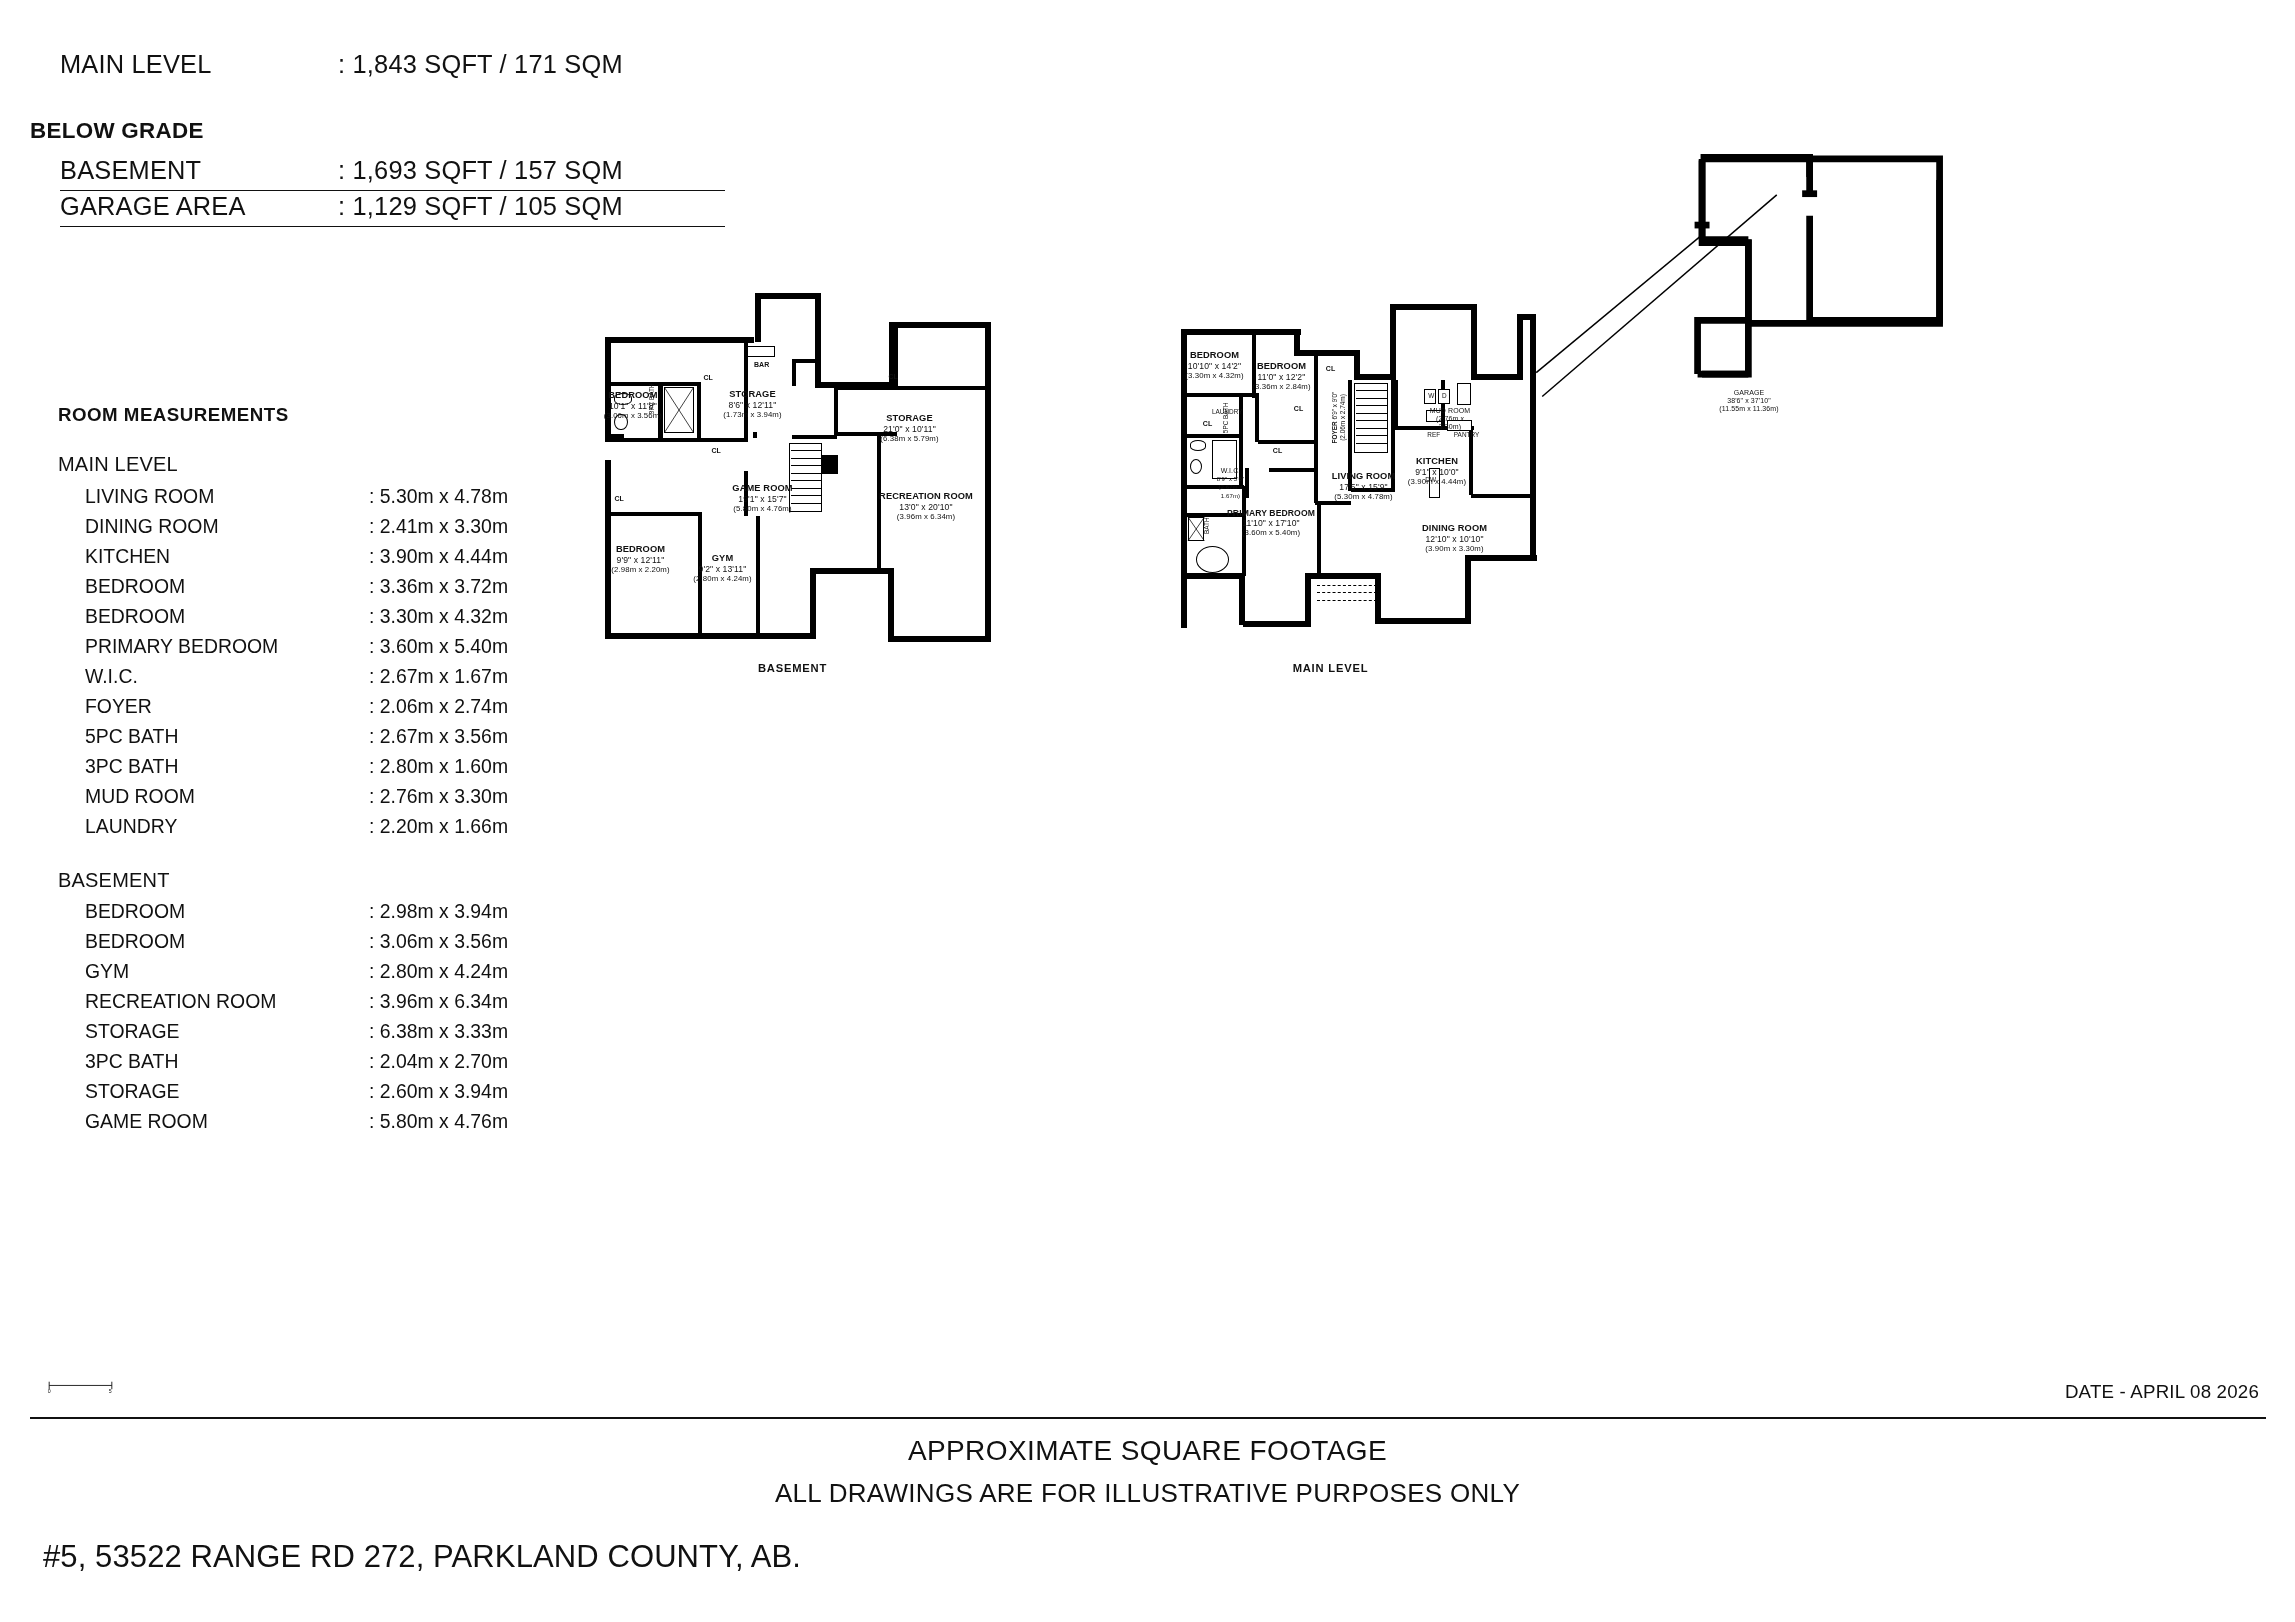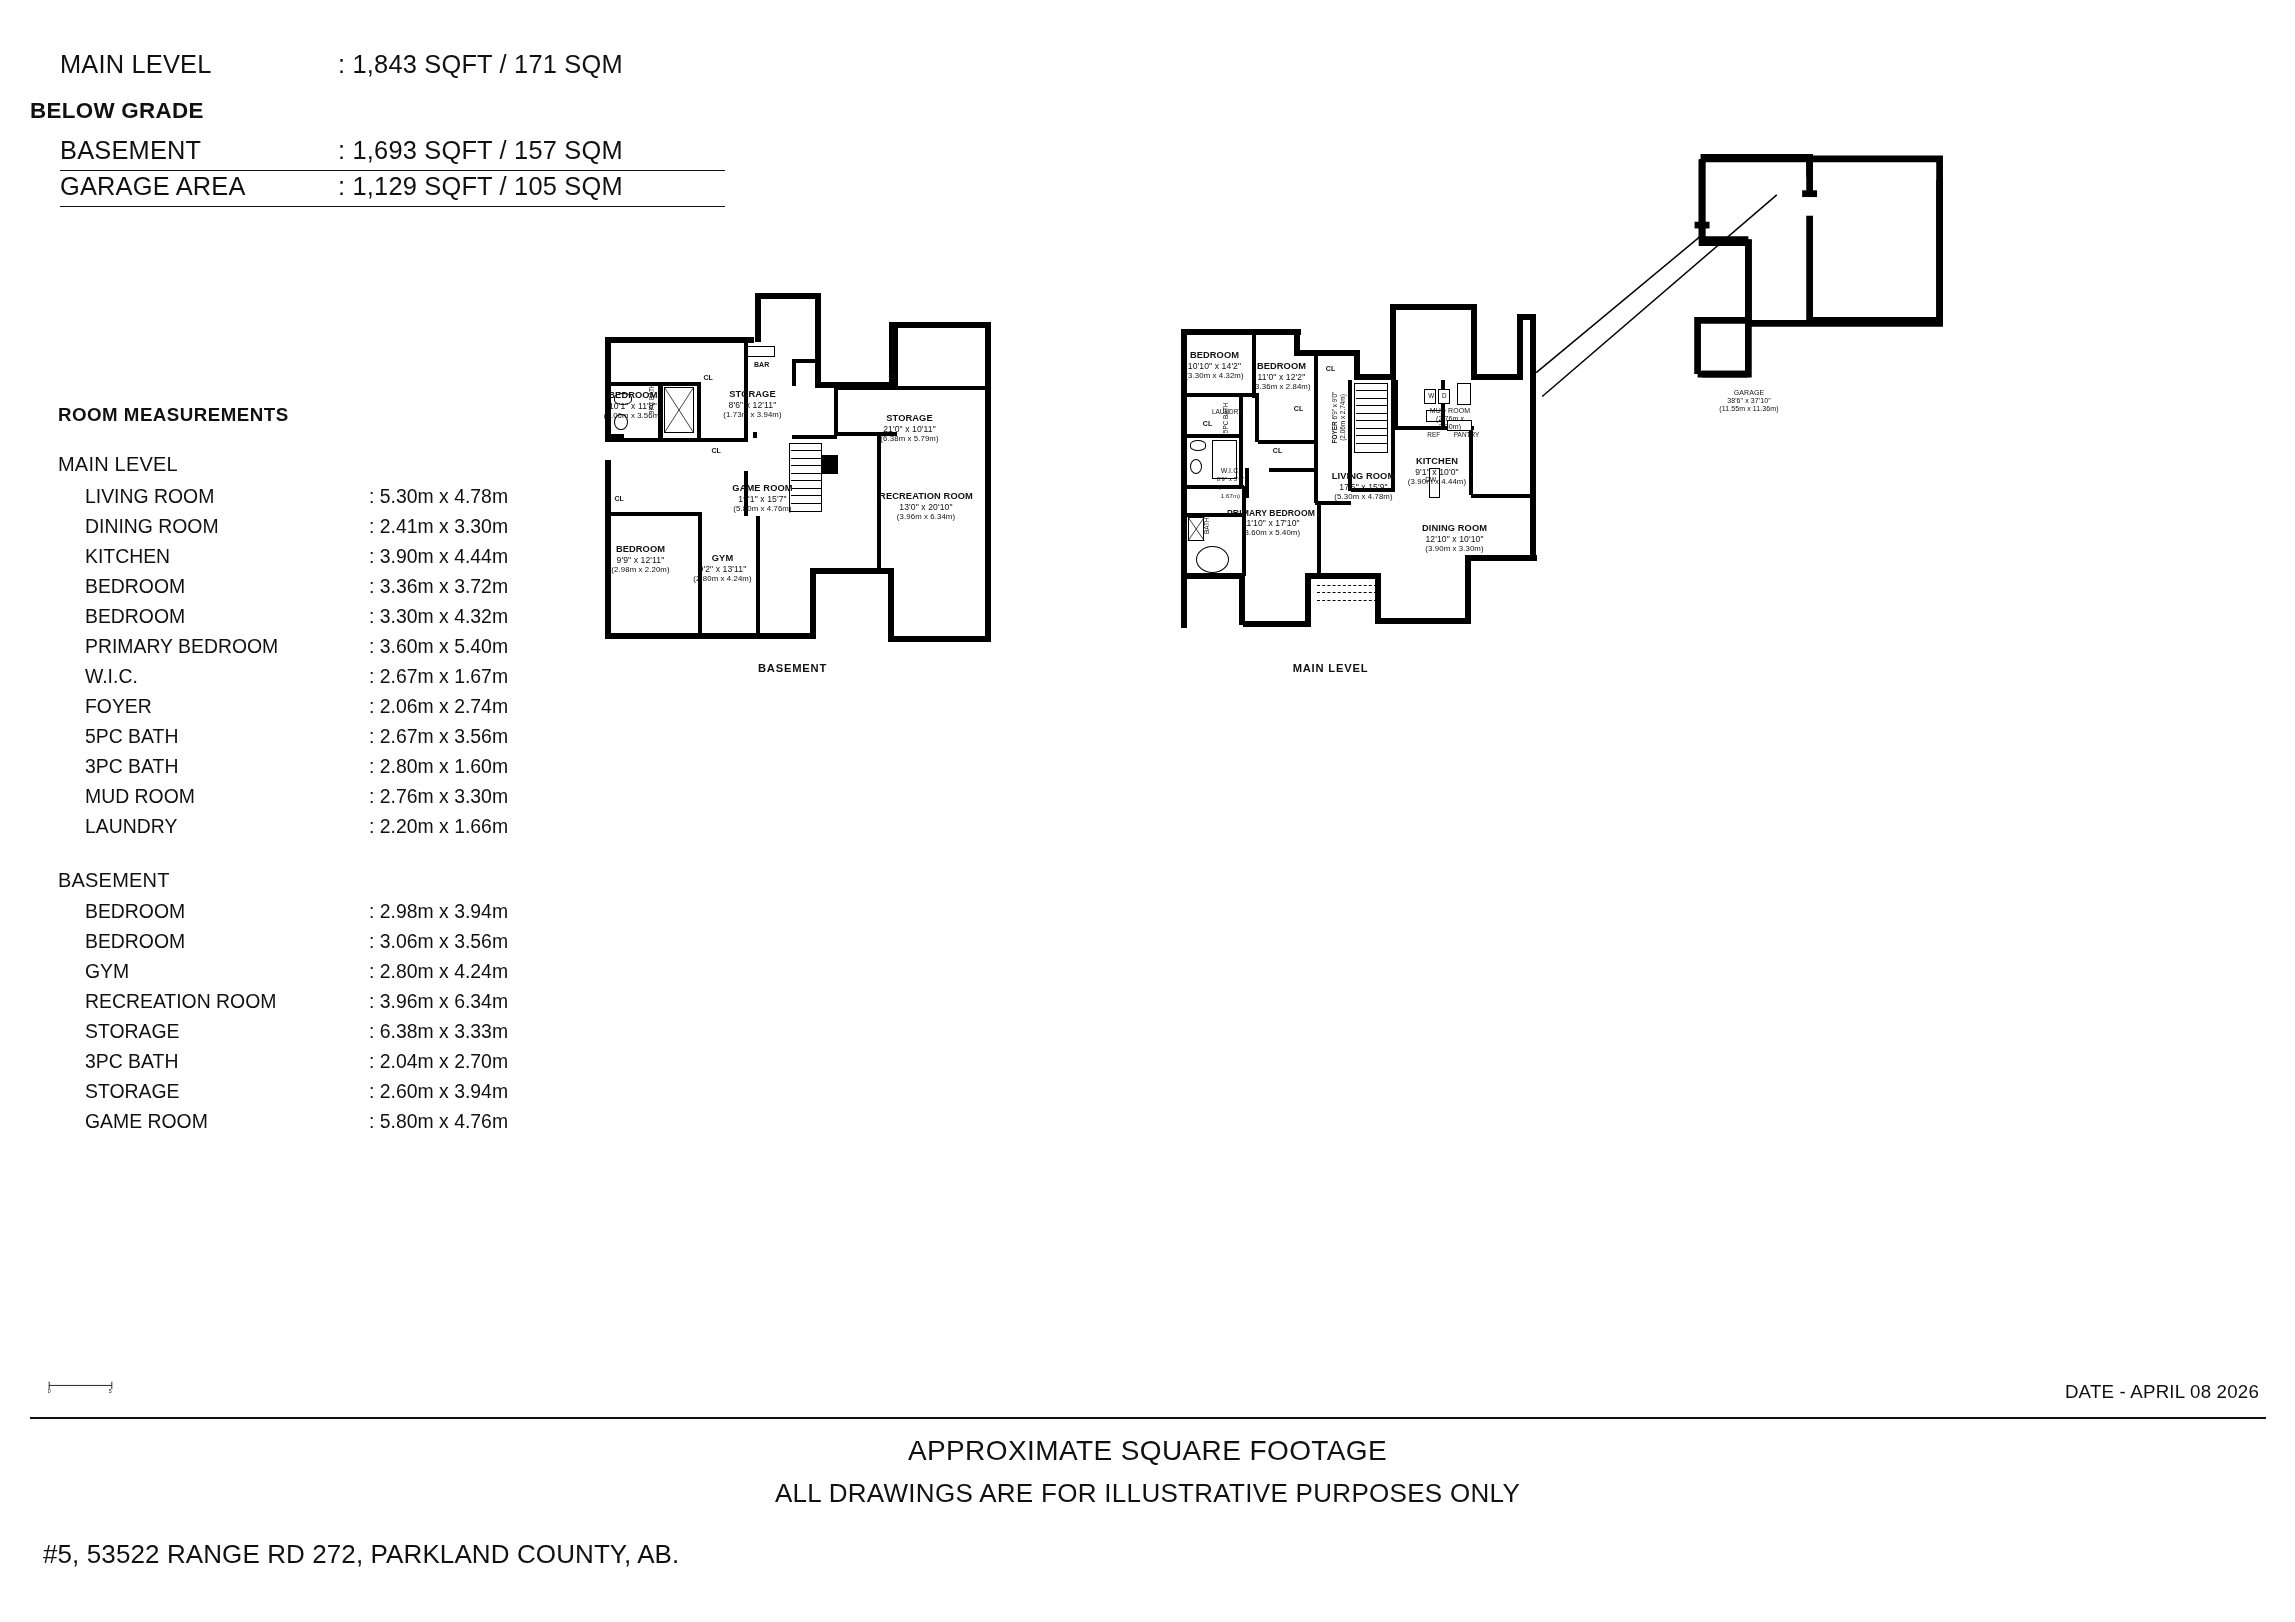--- a/index.html
+++ b/index.html
@@ -20,21 +20,21 @@
     left: 30px;
     top: 48px;
     width: 747px;
   }
   .sum-head {
     font-size: 22.4px;
     font-weight: bold;
     letter-spacing: 0.3px;
     margin: 0 0 10.5px 0;
   }
-  .sum-head.second { margin-top: 15px; }
+  .sum-head.second { margin-top: 35px; }
   .sum-row {
     display: flex;
     font-size: 25.4px;
     letter-spacing: 0.2px;
     padding: 1.5px 0 4.5px 0;
     margin-left: 30px;
   }
   .sum-row .lbl { width: 278px; }
   .sum-row .val { }
   .sum-row.ruled { border-bottom: 1.5px solid #111; width: 665px; }
@@ -164,21 +164,21 @@
     top: 1478px;
     left: 0; right: 0;
     text-align: center;
     font-size: 26px;
     letter-spacing: 0.3px;
   }
   .address {
     position: absolute;
     left: 43px;
     top: 1539px;
-    font-size: 26px;
+    font-size: 31px;
     letter-spacing: 0.1px;
   }
 </style>
 </head>
 <body>
 
 <div class="summary">
   <div class="sum-row">
     <span class="lbl">MAIN LEVEL</span>
     <span class="val">: 1,843 SQFT / 171 SQM</span>

